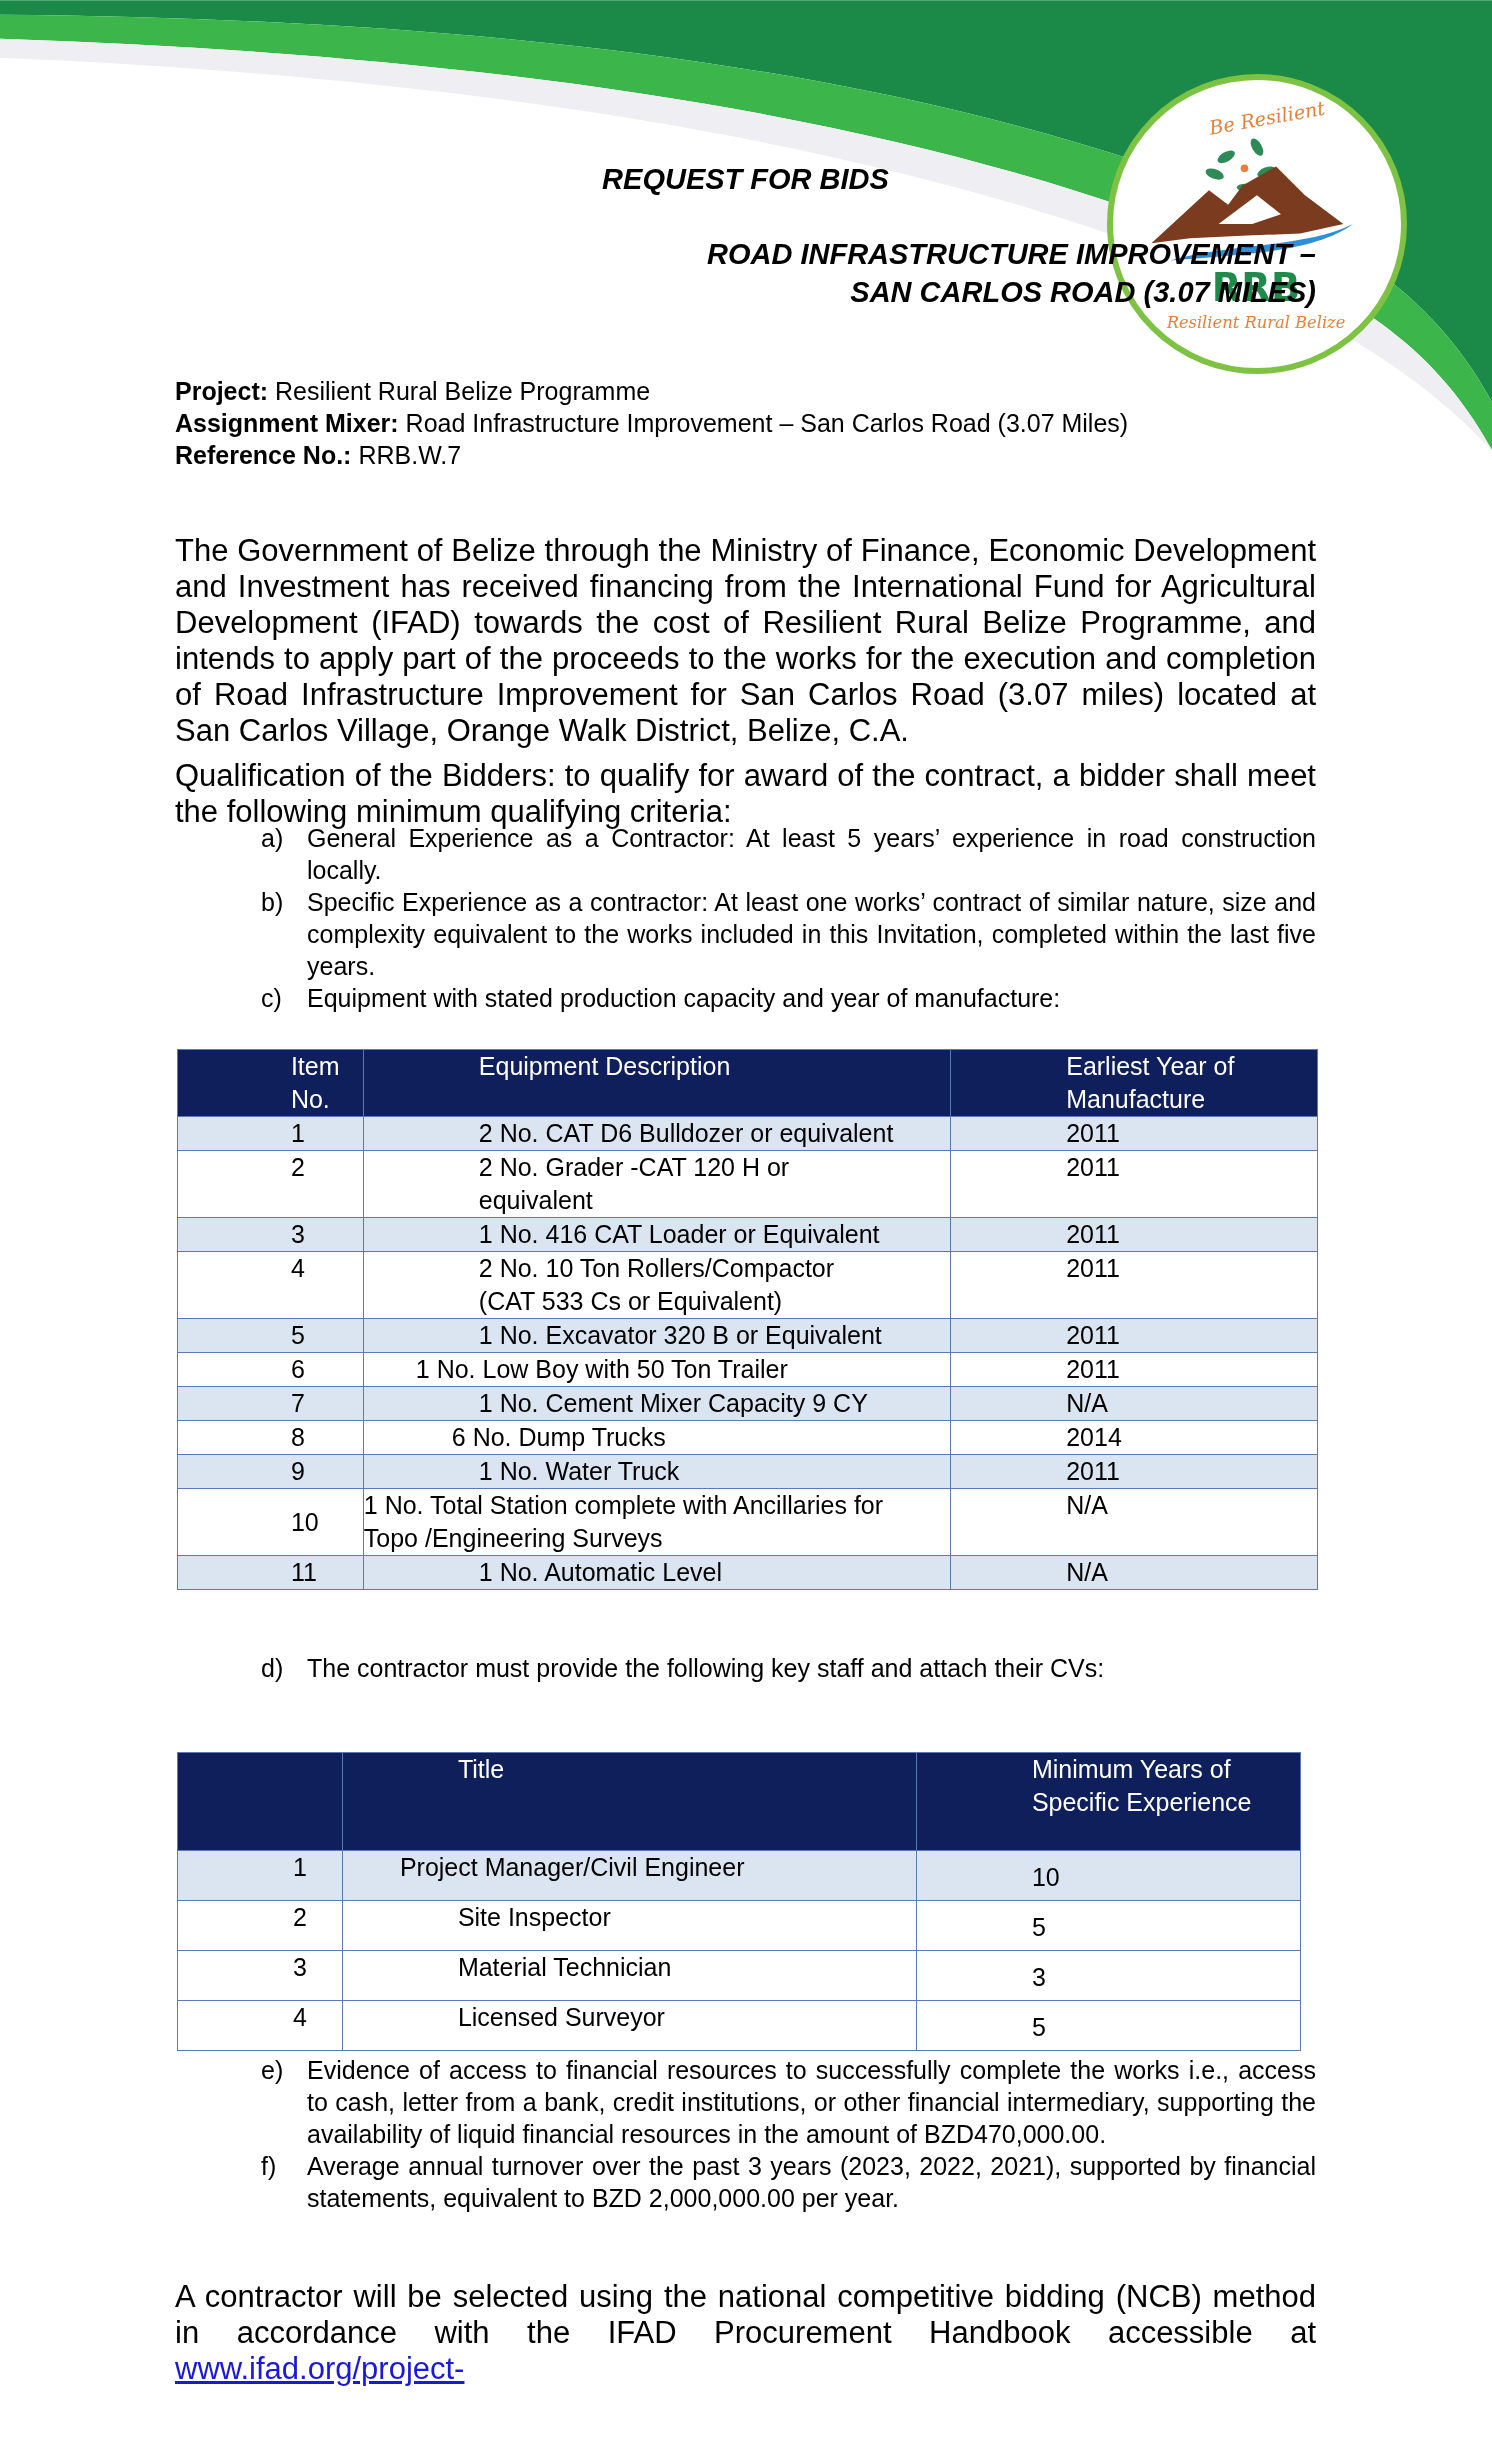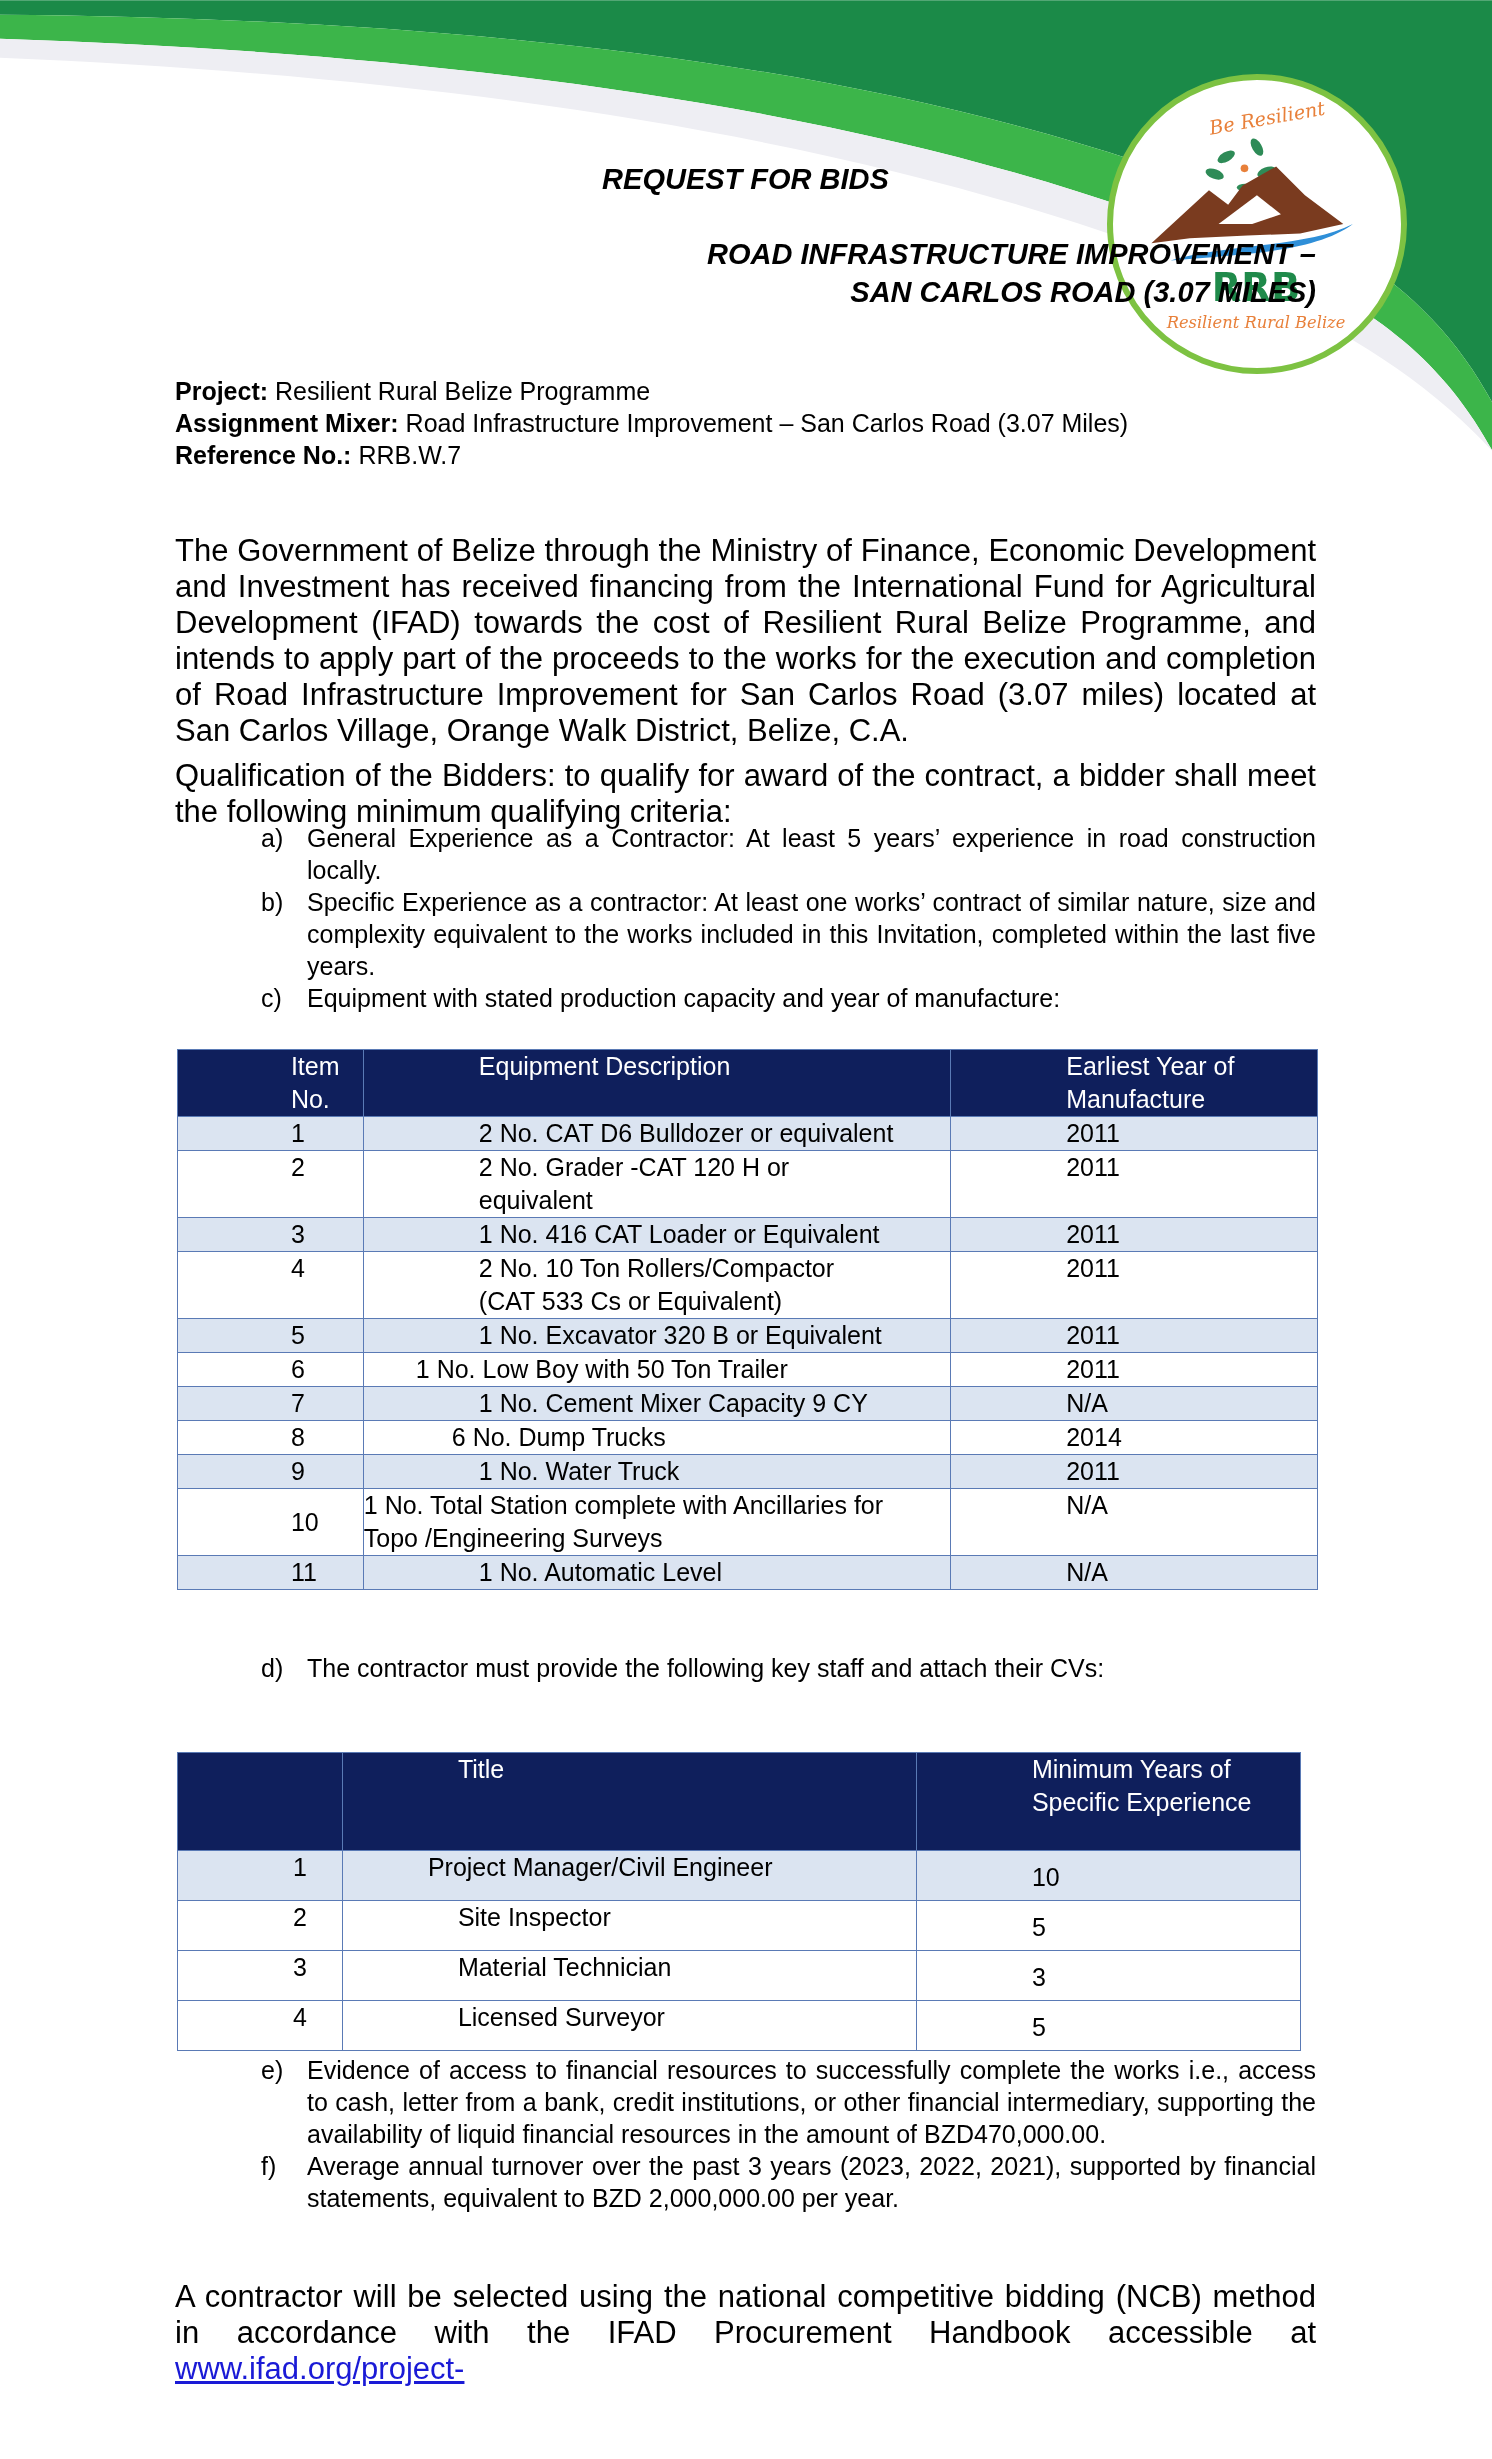--- a/index.html
+++ b/index.html
@@ -179,21 +179,21 @@
         <col style="width:384px">
       </colgroup>
     <tbody>
         <tr style="height:98px">
       <th></th>
       <th style="padding-left:115px">Title</th>
       <th style="padding-left:115px;padding-right:19px">Minimum Years of Specific Experience</th>
     </tr>
     <tr class="alt" style="height:50px">
           <td style="padding-left:115px">1</td>
-          <td style="padding-left:85px">Project Manager/Civil Engineer</td>
+          <td style="padding-left:57px">Project Manager/Civil Engineer</td>
           <td style="padding-left:115px;padding-top:9.6px">10</td>
         </tr>
     <tr style="height:50px">
           <td style="padding-left:115px">2</td>
           <td style="padding-left:115px">Site Inspector</td>
           <td style="padding-left:115px;padding-top:9.6px">5</td>
         </tr>
     <tr style="height:50px">
           <td style="padding-left:115px">3</td>
           <td style="padding-left:115px">Material Technician</td>

